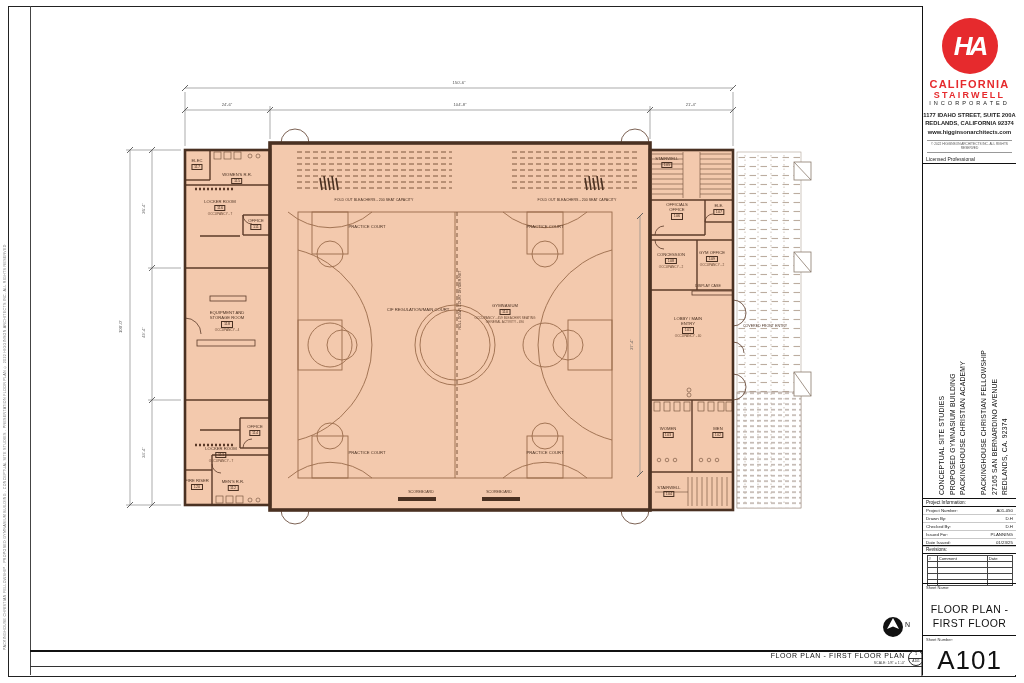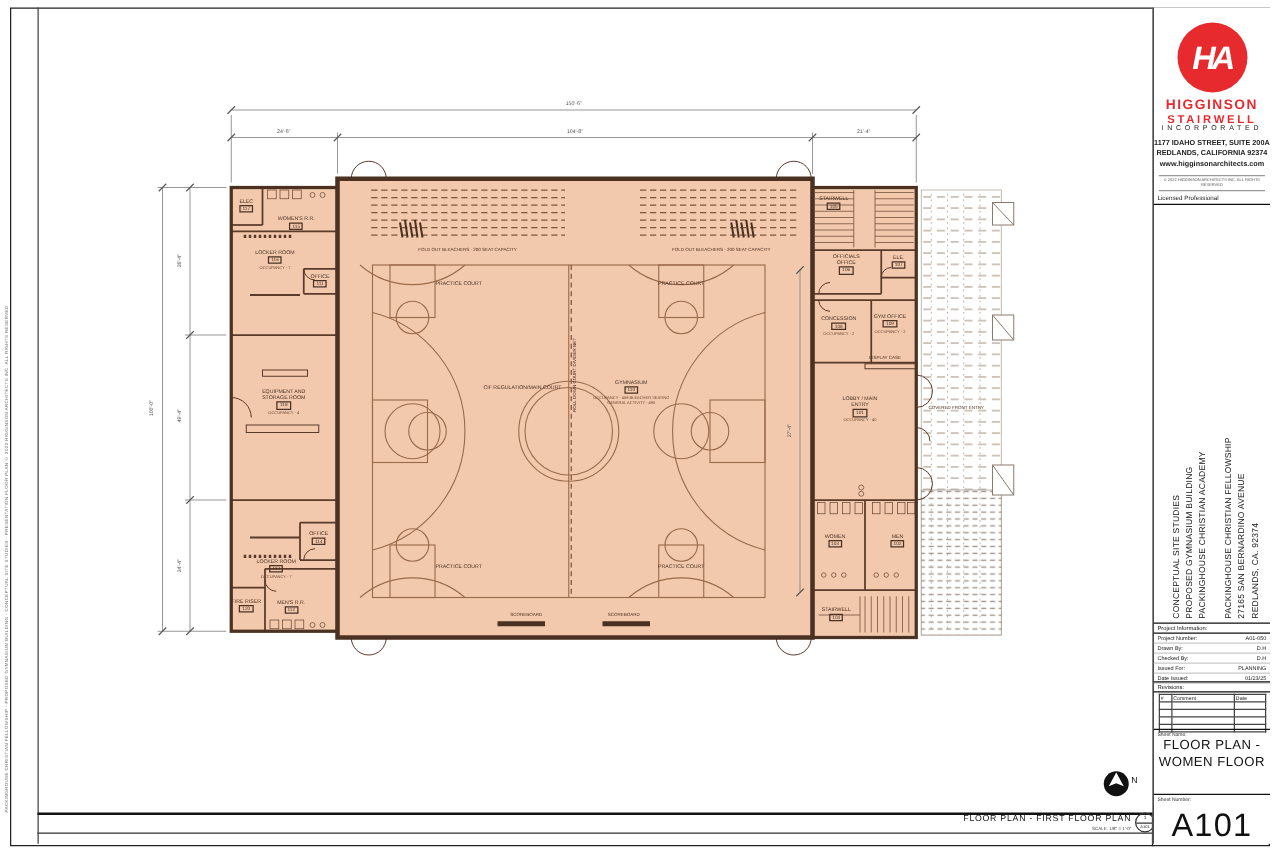--- a/index.html
+++ b/index.html
@@ -31,21 +31,21 @@
   .vtitle{writing-mode:vertical-rl;transform:rotate(180deg);height:160px;font-size:6.8px;
           line-height:1.55;color:#111;letter-spacing:0.2px;}
   .vtitle span{display:block;}
   .info-sec{height:47px;font-size:4.4px;}
   .tb-head{font-size:4.6px;padding:1px 3px;border-bottom:0.8px solid #111;color:#111;}
   .inforow{display:flex;justify-content:space-between;padding:1px 3px;border-bottom:0.5px solid #c9c9c9;}
   .rev-sec{height:38px;font-size:4.4px;}
   .revtable{width:86px;margin:1px auto 0;border-collapse:collapse;font-size:4.2px;}
   .revtable td,.revtable th{border:0.6px solid #444;height:5px;padding:0 1px;font-weight:normal;text-align:left;}
   .name-sec{height:52px;text-align:center;}
-  .sheetname{font-size:10.5px;letter-spacing:0.4px;margin-top:0;line-height:1.3;color:#111;}
+  .sheetname{font-size:10.5px;letter-spacing:0.4px;margin-top:13px;line-height:1.3;color:#111;}
   .num-sec{height:40px;text-align:center;}
   .sheetnum{font-size:26px;letter-spacing:1px;color:#111;margin-top:3px;}
   .tb-mini{display:block;text-align:left;font-size:4px;color:#333;padding:1px 3px 0;}
   
   .f-line1{left:30px;top:650px;width:892px;height:0;border-top:2.2px solid #111;}
   .f-line2{left:30px;top:666px;width:892px;height:0;border-top:0.8px solid #333;}
   .f-title{top:652px;left:640px;width:265px;text-align:right;font-size:7px;letter-spacing:0.6px;color:#111;}
   .f-scale{top:660.5px;left:700px;width:205px;text-align:right;font-size:3.6px;color:#444;}
   .f-circle{left:908px;top:650px;width:14px;height:14px;border:0.9px solid #333;border-radius:50%;
             font-size:3.8px;text-align:center;line-height:1;color:#222;}
@@ -318,21 +318,21 @@
     <span class="t">1</span>
     <span class="b">A101</span>
   </div>
   <div class="abs north-n">N</div>
 
   <div class="abs tb">
     <div class="tb-sec logo-sec">
       <div class="logo-circle">
         <span class="monogram">HA</span>
       </div>
-      <div class="fname1">HIGGINSON</div>
+      <div class="fname1">CALIFORNIA</div>
       <div class="fname2">STAIRWELL</div>
       <div class="fname3">INCORPORATED</div>
       <div class="faddr">1177 IDAHO STREET, SUITE 200A</div>
       <div class="faddr" style="margin-top:0;">REDLANDS, CALIFORNIA 92374</div>
       <div class="fweb">www.higginsonarchitects.com</div>
       <div class="fcopy">© 2022 HIGGINSON ARCHITECTS INC.  ALL RIGHTS RESERVED</div>
       <div class="flic">Licensed Professional</div>
     </div>
 
     <div class="spacer-sec"></div>
@@ -404,21 +404,21 @@
               <td></td>
             </tr>
       </tbody>
         </table>
     </div>
 
     <div class="tb-sec name-sec">
       <span class="tb-mini">Sheet Name:</span>
       <div class="sheetname">
         <span style="display:block;">FLOOR PLAN -</span>
-        <span style="display:block;">WOMEN FLOOR</span>
+        <span style="display:block;">FIRST FLOOR</span>
       </div>
     </div>
 
     <div class="tb-sec num-sec">
       <span class="tb-mini">Sheet Number:</span>
       <div class="sheetnum">A101</div>
     </div>
   </div>
 
 </div>

